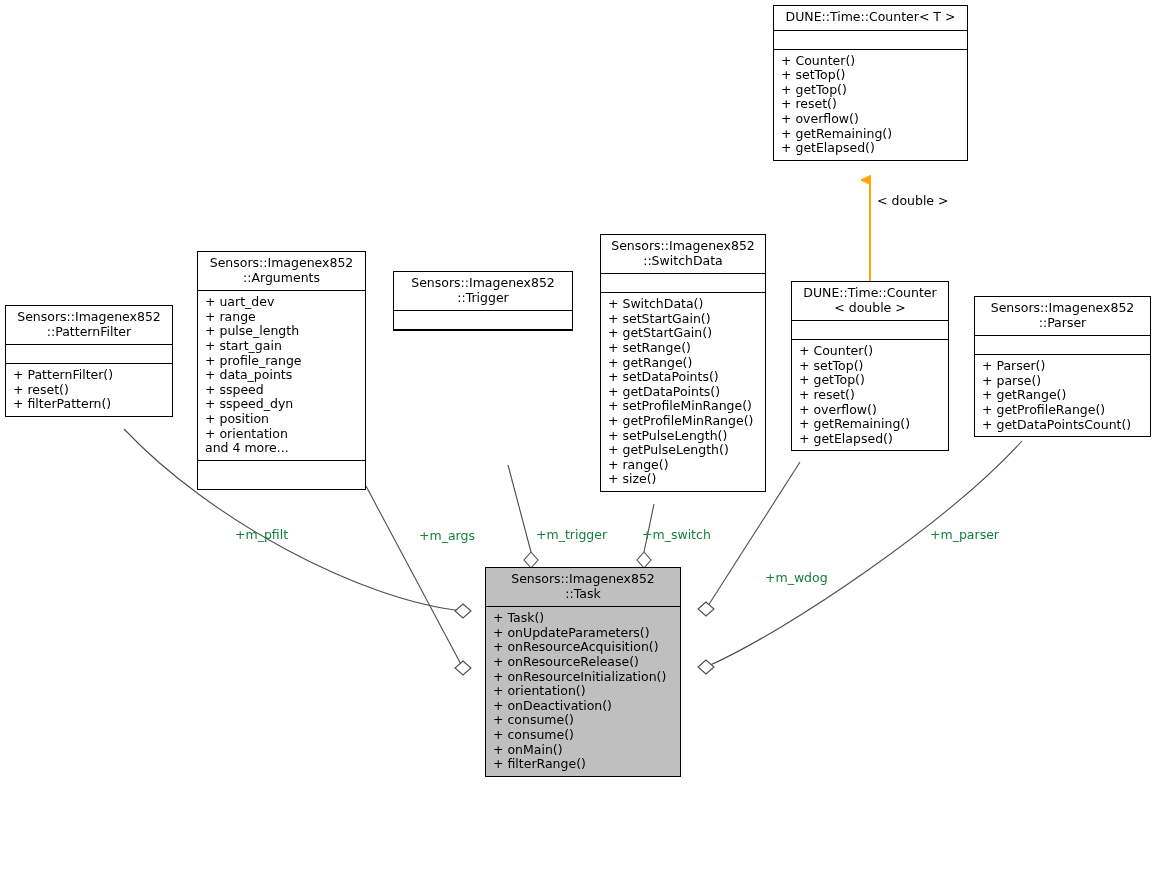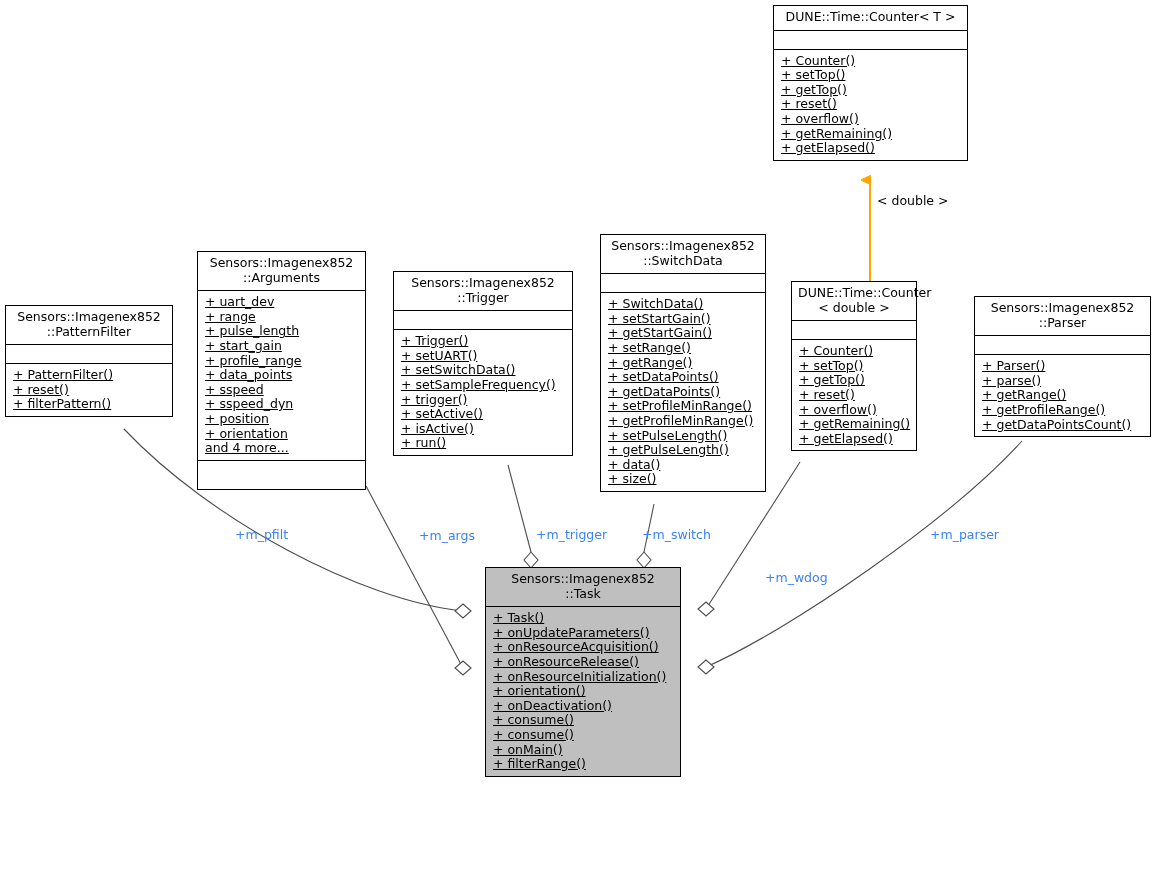--- a/index.html
+++ b/index.html
@@ -37,30 +37,29 @@
     box-sizing: border-box;
     text-align: center;
     padding: 4px 6px 5px 6px;
     border-bottom: 1px solid #000000;
     white-space: pre-line;
   }
   .uml-compartment {
     box-sizing: border-box;
     padding: 4px 6px 4px 7px;
     border-bottom: 1px solid #000000;
-    text-decoration: underline;
   }
   .uml-compartment.last { border-bottom: none; }
   .uml-compartment.empty { min-height: 16px; padding: 0; height: 19px; }
   .uml-row { white-space: pre; }
   .edge-label {
     position: absolute;
     font-family: "DejaVu Sans", "Liberation Sans", sans-serif;
     font-size: 12.5px;
-    color: #3b82f6;
+    color: #15803d;
     white-space: pre;
   }
   .tmpl-label { color: #000000; }
 </style>
 </head>
 <body>
 
 <div id="canvas">
 
   <svg id="edges" width="1156" height="872" viewBox="0 0 1156 872">
@@ -114,21 +113,21 @@
       <div class="uml-row">+ getTop()</div>
       <div class="uml-row">+ reset()</div>
       <div class="uml-row">+ overflow()</div>
       <div class="uml-row">+ getRemaining()</div>
       <div class="uml-row">+ getElapsed()</div>
     </div>
   </div>
 
   <div class="edge-label tmpl-label" style="left:877px; top:193px;">&lt; double &gt;</div>
 
-  <div class="umlbox" style="left:791px; top:281px; width:126px;">
+  <div class="umlbox" style="left:791px; top:281px; width:158px;">
     <div class="uml-title">DUNE::Time::Counter
 &lt; double &gt;</div>
     <div class="uml-compartment empty"></div>
     <div class="uml-compartment last">
       <div class="uml-row">+ Counter()</div>
       <div class="uml-row">+ setTop()</div>
       <div class="uml-row">+ getTop()</div>
       <div class="uml-row">+ reset()</div>
       <div class="uml-row">+ overflow()</div>
       <div class="uml-row">+ getRemaining()</div>
@@ -163,49 +162,39 @@
       <div class="uml-row">+ orientation</div>
       <div class="uml-row">and 4 more...</div>
     </div>
     <div class="uml-compartment empty last" style="height:28px;"></div>
   </div>
 
   <div class="umlbox" style="left:393px; top:271px; width:180px;">
     <div class="uml-title">Sensors::Imagenex852
 ::Trigger</div>
     <div class="uml-compartment empty"></div>
-    <div class="uml-compartment last">
-      <div class="uml-row">+ Trigger()</div>
-      <div class="uml-row">+ setUART()</div>
-      <div class="uml-row">+ setSwitchData()</div>
-      <div class="uml-row">+ setSampleFrequency()</div>
-      <div class="uml-row">+ trigger()</div>
-      <div class="uml-row">+ setActive()</div>
-      <div class="uml-row">+ isActive()</div>
-      <div class="uml-row">+ run()</div>
-    </div>
   </div>
 
   <div class="umlbox" style="left:600px; top:234px; width:166px;">
     <div class="uml-title">Sensors::Imagenex852
 ::SwitchData</div>
     <div class="uml-compartment empty"></div>
     <div class="uml-compartment last">
       <div class="uml-row">+ SwitchData()</div>
       <div class="uml-row">+ setStartGain()</div>
       <div class="uml-row">+ getStartGain()</div>
       <div class="uml-row">+ setRange()</div>
       <div class="uml-row">+ getRange()</div>
       <div class="uml-row">+ setDataPoints()</div>
       <div class="uml-row">+ getDataPoints()</div>
       <div class="uml-row">+ setProfileMinRange()</div>
       <div class="uml-row">+ getProfileMinRange()</div>
       <div class="uml-row">+ setPulseLength()</div>
       <div class="uml-row">+ getPulseLength()</div>
-      <div class="uml-row">+ data()</div>
+      <div class="uml-row">+ range()</div>
       <div class="uml-row">+ size()</div>
     </div>
   </div>
 
   <div class="umlbox" style="left:974px; top:296px; width:177px;">
     <div class="uml-title">Sensors::Imagenex852
 ::Parser</div>
     <div class="uml-compartment empty"></div>
     <div class="uml-compartment last">
       <div class="uml-row">+ Parser()</div>

